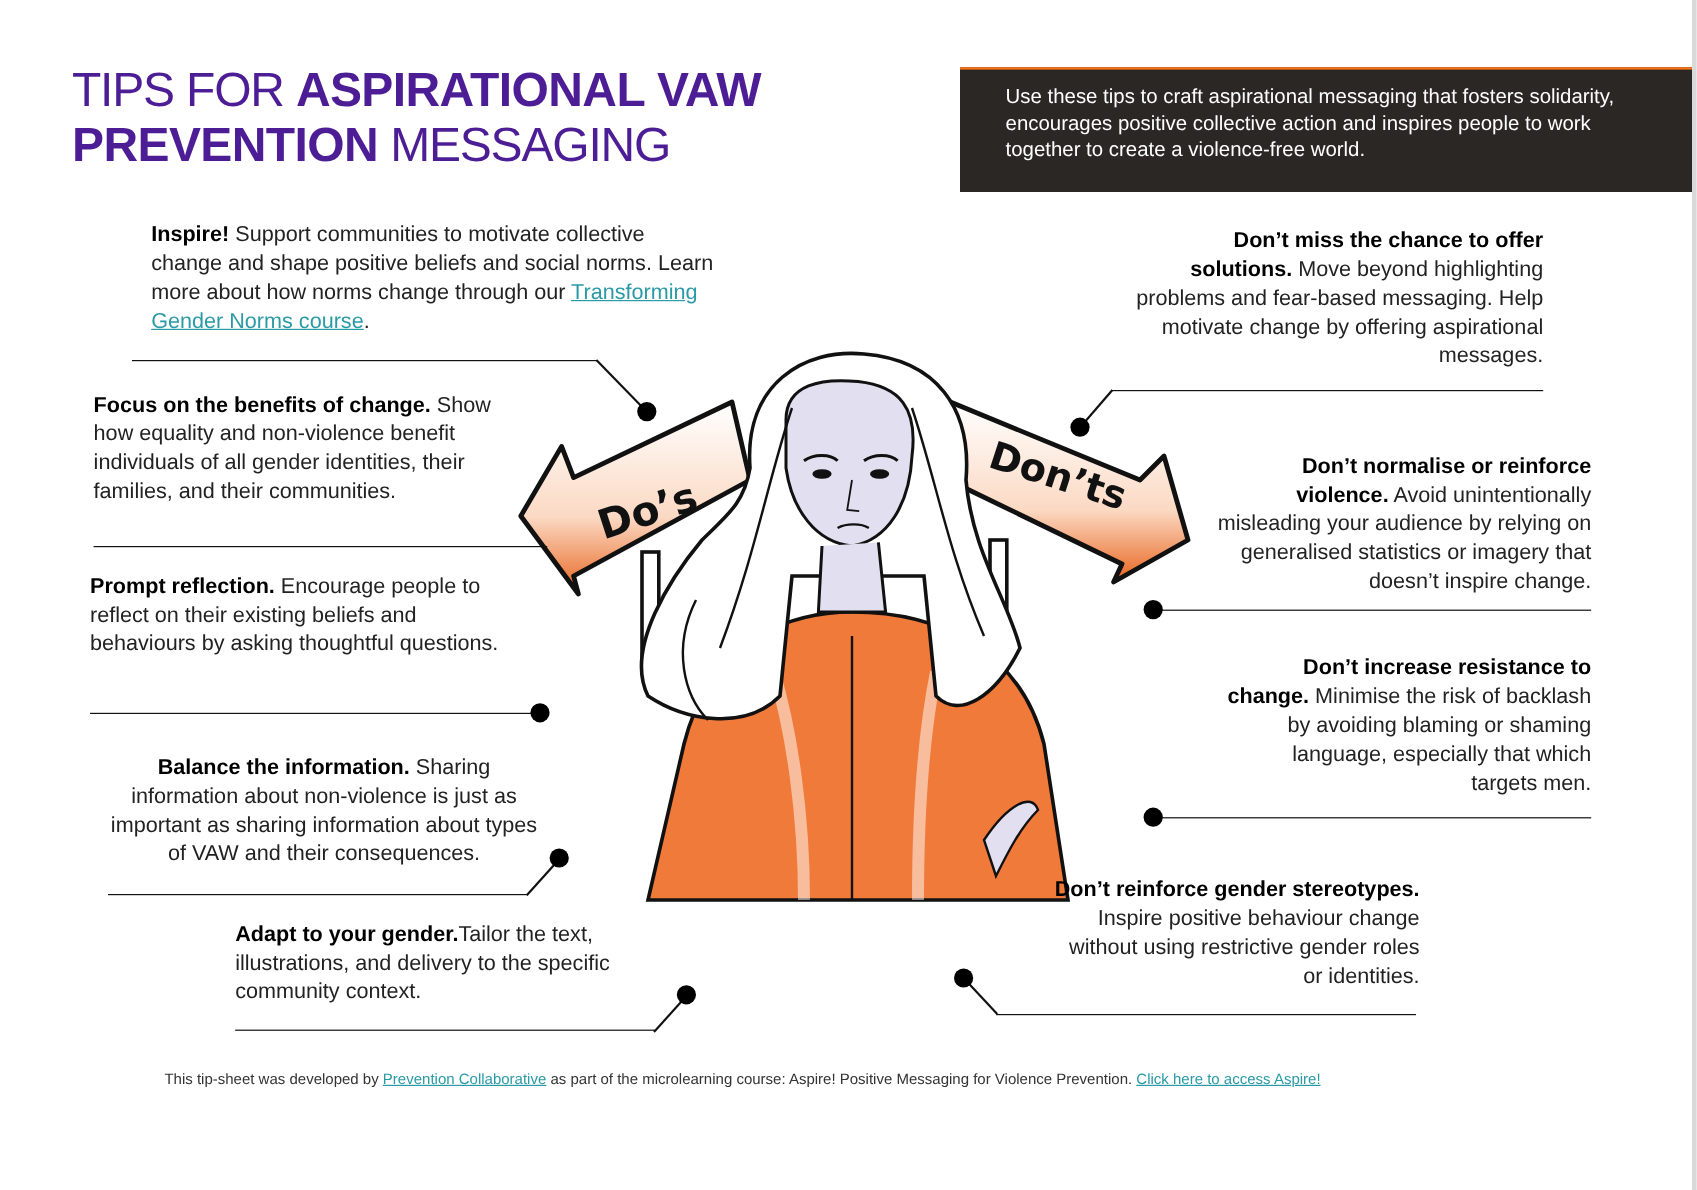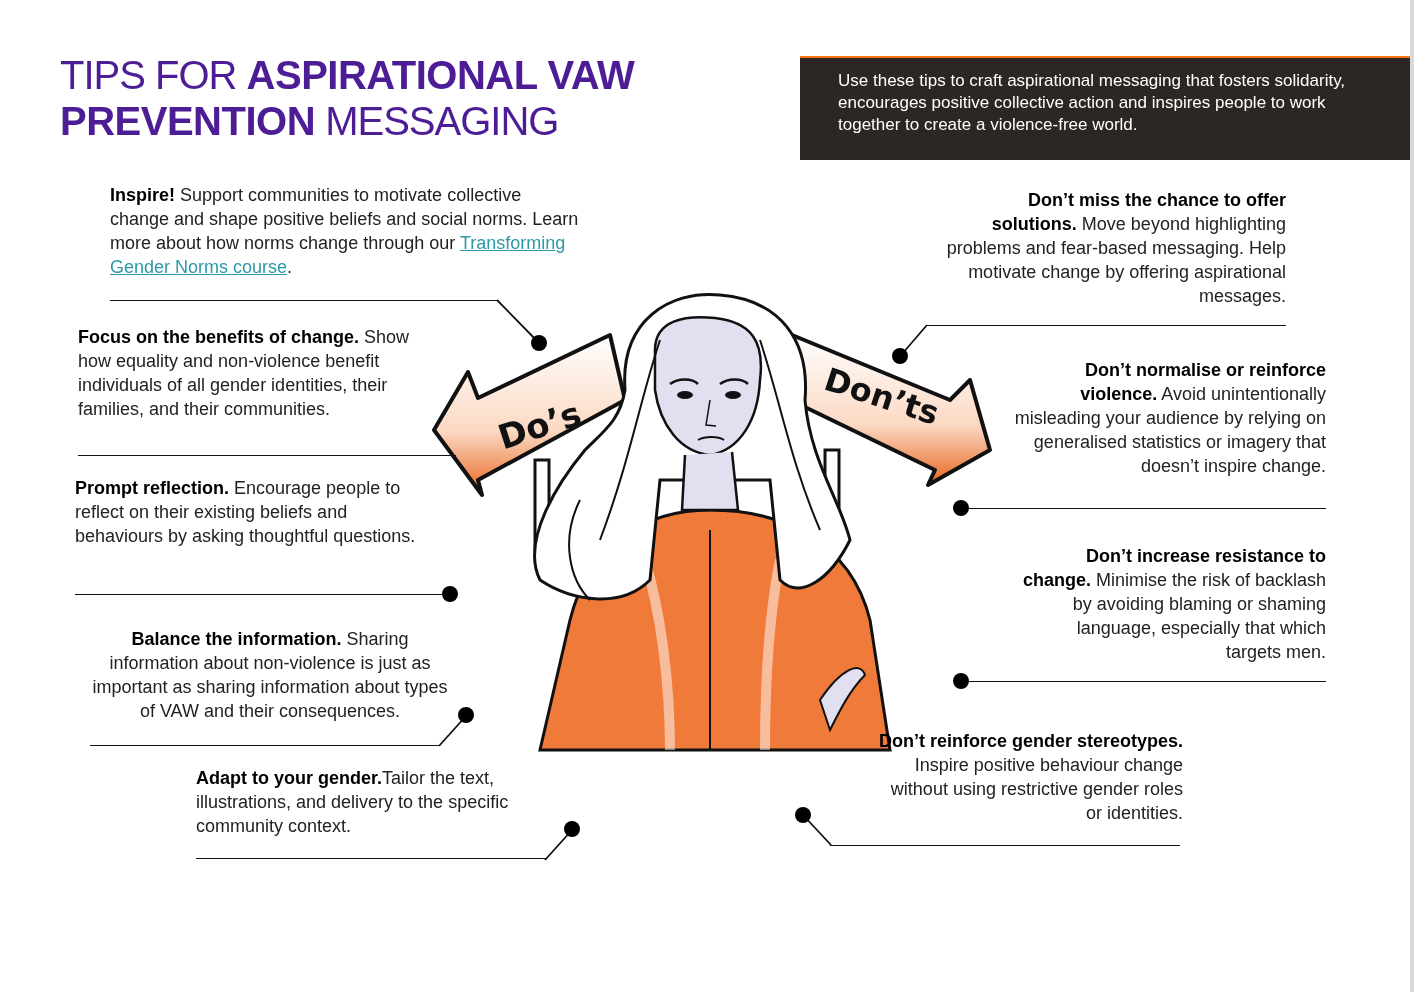--- a/index.html
+++ b/index.html
@@ -80,21 +80,21 @@
   <path d="M300,104 C308,98 322,98 328,104" stroke="#111" stroke-width="2.5" fill="none"></path>
 
   <path d="M290,120 L286,145 L296,146" stroke="#111" stroke-width="1.5" fill="none"></path>
   <path d="M278,160 C285,156 298,156 304,160" stroke="#111" stroke-width="2" fill="none"></path>
 
   <path d="M240,60 C220,120 210,180 180,260" stroke="#111" stroke-width="2" fill="none"></path>
   <path d="M340,60 C360,120 370,180 400,250" stroke="#111" stroke-width="2" fill="none"></path>
   <path d="M160,220 C140,260 150,300 170,320" stroke="#111" stroke-width="2" fill="none"></path>
 </svg>
 
-<div class="tip" style="left:110px; top:183px; width:470px;">
+<div class="tip" style="left:126px; top:183px; width:470px;">
   <b>Inspire!</b><span> Support communities to motivate collective change and shape positive beliefs and social norms. Learn more about how norms change through our </span><a class="link">Transforming Gender Norms course</a><span>.</span>
 </div>
 <div class="line" style="left:110px; top:300px; width:388px;"></div>
 <svg style="position:absolute;left:496px;top:298px;" width="50" height="50">
     <line x1="1" y1="2" x2="42" y2="44" stroke="#111" stroke-width="1.8"></line>
   </svg>
 <div class="dot" style="left:531px; top:335px;"></div>
 
 <div class="tip" style="left:78px; top:325px; width:360px;">
   <b>Focus on the benefits of change.</b><span> Show how equality and non-violence benefit individuals of all gender identities, their families, and their communities.</span>
@@ -127,21 +127,21 @@
 
 <div class="tip right" style="left:940px; top:188px; width:346px;">
   <b>Don’t miss the chance to offer solutions.</b><span> Move beyond highlighting problems and fear-based messaging. Help motivate change by offering aspirational messages.</span>
 </div>
 <div class="line" style="left:926px; top:325px; width:360px;"></div>
 <svg style="position:absolute;left:898px;top:324px;" width="32" height="34">
     <line x1="29" y1="1" x2="4" y2="30" stroke="#111" stroke-width="1.8"></line>
   </svg>
 <div class="dot" style="left:892px; top:348px;"></div>
 
-<div class="tip right" style="left:1010px; top:358px; width:316px;">
+<div class="tip right" style="left:1010px; top:376px; width:316px;">
   <b>Don’t normalise or reinforce violence.</b><span> Avoid unintentionally misleading your audience by relying on generalised statistics or imagery that doesn’t inspire change.</span>
 </div>
 <div class="line" style="left:962px; top:508px; width:364px;"></div>
 <div class="dot" style="left:953px; top:500px;"></div>
 
 <div class="tip right" style="left:1020px; top:544px; width:306px;">
   <b>Don’t increase resistance to change.</b><span> Minimise the risk of backlash by avoiding blaming or shaming language, especially that which targets men.</span>
 </div>
 <div class="line" style="left:962px; top:681px; width:364px;"></div>
 <div class="dot" style="left:953px; top:673px;"></div>
@@ -149,13 +149,16 @@
 <div class="tip right" style="left:870px; top:729px; width:313px;">
   <b>Don’t reinforce gender stereotypes.</b><span> Inspire positive behaviour change without using restrictive gender roles or identities.</span>
 </div>
 <div class="line" style="left:830px; top:845px; width:350px;"></div>
 <svg style="position:absolute;left:800px;top:812px;" width="34" height="36">
     <line x1="3" y1="3" x2="31" y2="33" stroke="#111" stroke-width="1.8"></line>
   </svg>
 <div class="dot" style="left:795px; top:807px;"></div>
 
 <div class="footer">
+  <div>
+    <span>This tip-sheet was developed by </span><a class="link">Prevention Collaborative</a><span> as part of the microlearning course: Aspire! Positive Messaging for Violence Prevention. </span><a class="link">Click here to access Aspire!</a>
+  </div>
 </div>
 
 </body></html>

